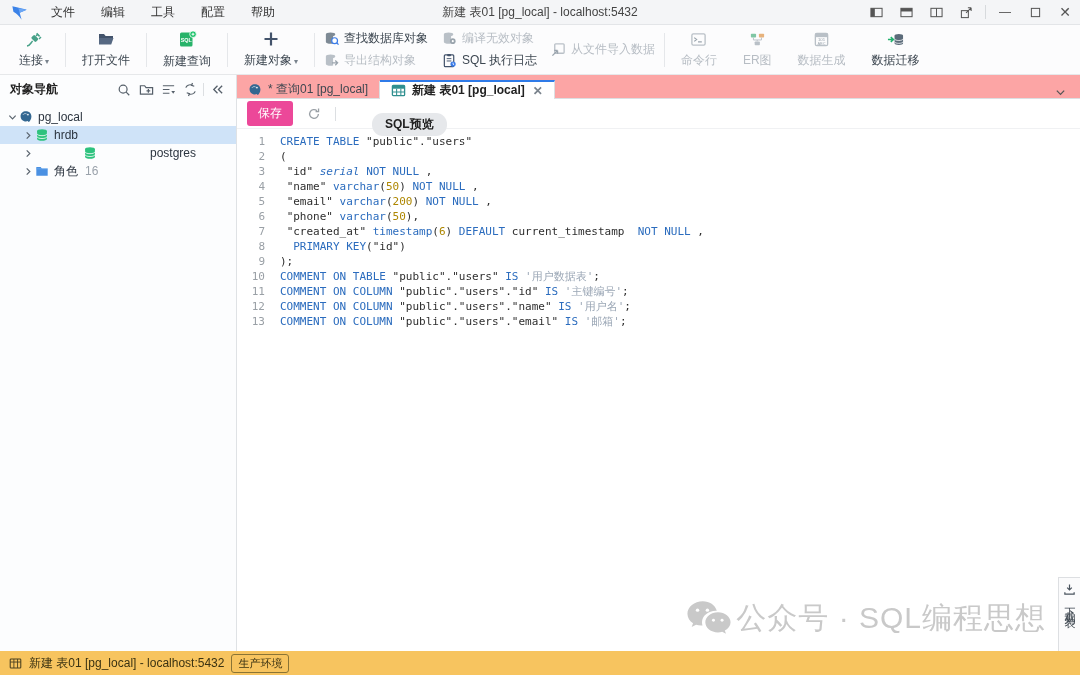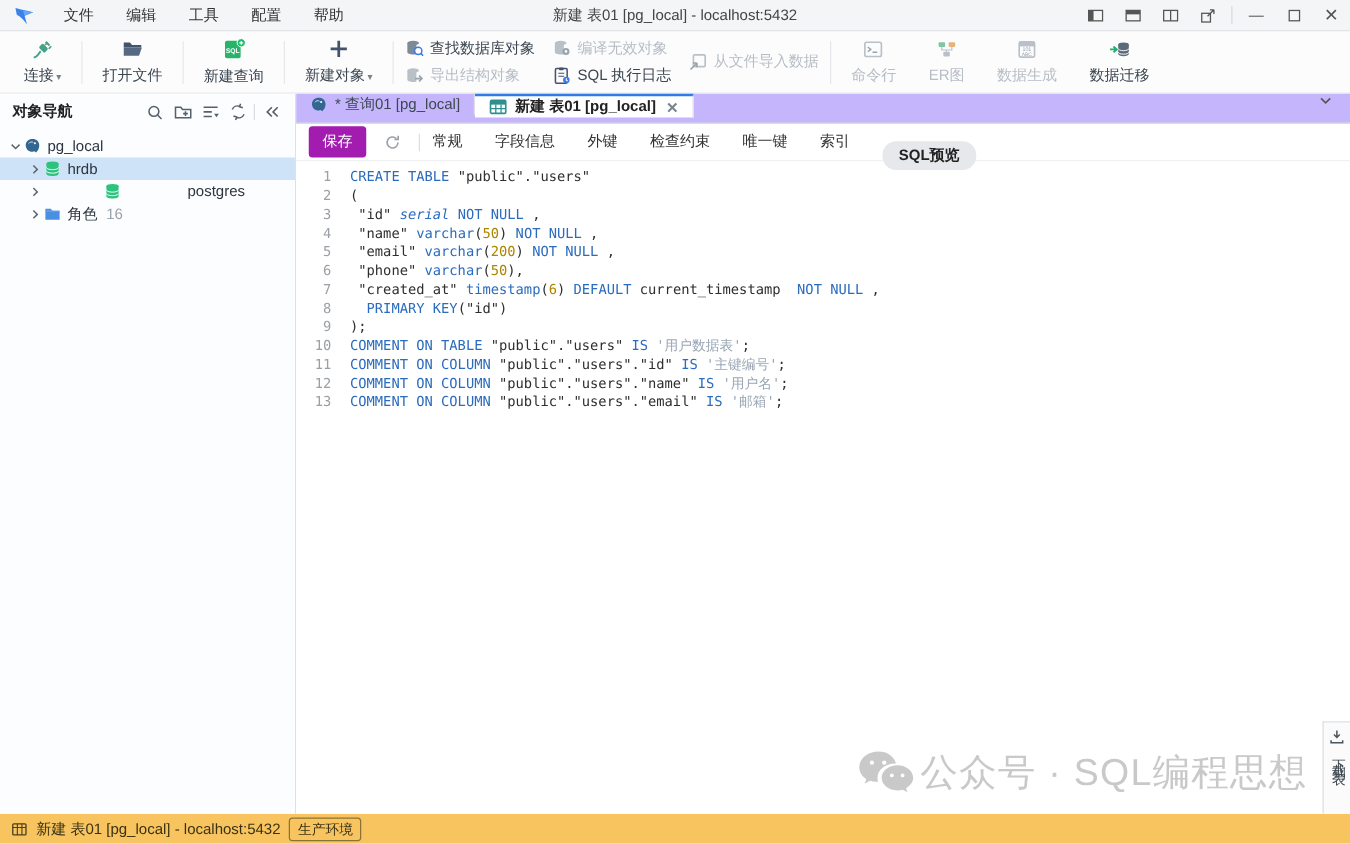--- a/index.html
+++ b/index.html
@@ -41,29 +41,29 @@
   .tree { padding-top:4px; }
   .tree-row { height:18px; display:flex; align-items:center; cursor:default; }
   .tree-row.selected { background:#cfe3f8; }
   .tree-chevron { width:13px; text-align:center; color:#5a646e; font-size:9px; flex:none; }
   .tree-label { margin-left:5px; color:#2c3540; }
   .tree-count { margin-left:7px; color:#9aa2ab; }
 
   .content { flex:1; display:flex; flex-direction:column; position:relative; background:#fff; min-width:0; }
 
   
-  .tabbar { height:24px; background:#c4b5fd; border-bottom:1px solid #dcdfe2; display:flex; align-items:flex-start; }
+  .tabbar { height:24px; background:#fca5a5; border-bottom:1px solid #dcdfe2; display:flex; align-items:flex-end; }
   .tab { display:flex; align-items:center; padding:0 11px; gap:6px; color:#3e4750; border-right:1px solid #dcdfe2; position:relative; }
   .tab.active { background:#fff; font-weight:bold; color:#222; border-top:2px solid #2f7be8; margin-bottom:-1px; }
   .tab-close { color:#7a838c; font-size:12px; margin-left:2px; }
   .tab-chevron { margin-left:auto; display:flex; align-items:center; padding:0 14px; color:#555; }
 
   
   .subtoolbar { height:30px; display:flex; align-items:center; padding:0 10px; border-bottom:1px solid #f0f1f3; }
-  .save-btn { background:#a21caf; color:#fff; border:none; border-radius:3px; padding:4px 11px; font-size:12px; font-family:inherit; margin-right:10px; }
+  .save-btn { background:#ec4899; color:#fff; border:none; border-radius:3px; padding:4px 11px; font-size:12px; font-family:inherit; margin-right:10px; }
   .refresh-btn { width:22px; height:22px; display:flex; align-items:center; justify-content:center; }
   .st-sep { width:1px; height:14px; background:#dcdfe2; margin:0 10px; }
   .views { display:flex; align-items:center; gap:26px; }
   .view-item { color:#333; white-space:nowrap; }
   .view-pill { background:#e6e8eb; border-radius:11px; padding:3px 13px; font-weight:bold; color:#222; margin-left:26px; white-space:nowrap;margin-top:21px; }
 
   
   .editor { flex:1; padding-top:5px; font-family:"DejaVu Sans Mono", monospace; font-size:11px; overflow:hidden; }
   .code-line { display:flex; height:15px; line-height:15px; }
   .line-num { width:28px; flex:none; text-align:right; color:#9aa0a6; padding-right:0; }
@@ -452,28 +452,20 @@
       <button class="save-btn">保存</button>
       <span class="refresh-btn">
         <span class="icon">
           <svg width="14" height="14" viewBox="0 0 16 16" fill="none" stroke="#9aa0a6" stroke-width="1.5">
               <path d="M13 8a5 5 0 1 1-1.6-3.7"></path>
               <path d="M13.2 1.8v3.4h-3.4"></path>
             </svg>
         </span>
       </span>
       <span class="st-sep"></span>
-      <span class="views" id="views">
-          <span class="view-item">常规</span>
-          <span class="view-item">字段信息</span>
-          <span class="view-item">外键</span>
-          <span class="view-item">检查约束</span>
-          <span class="view-item">唯一键</span>
-          <span class="view-item">索引</span>
-        </span>
       <span class="view-pill">SQL预览</span>
     </div>
 
     <div class="editor" id="code">
         <div class="code-line">
           <span class="line-num">1</span>
           <span class="line-code"><span class="tok-k">CREATE TABLE</span><span class="tok-p"> </span><span class="tok-s">"public"."users"</span></span>
         </div>
         <div class="code-line">
           <span class="line-num">2</span>

